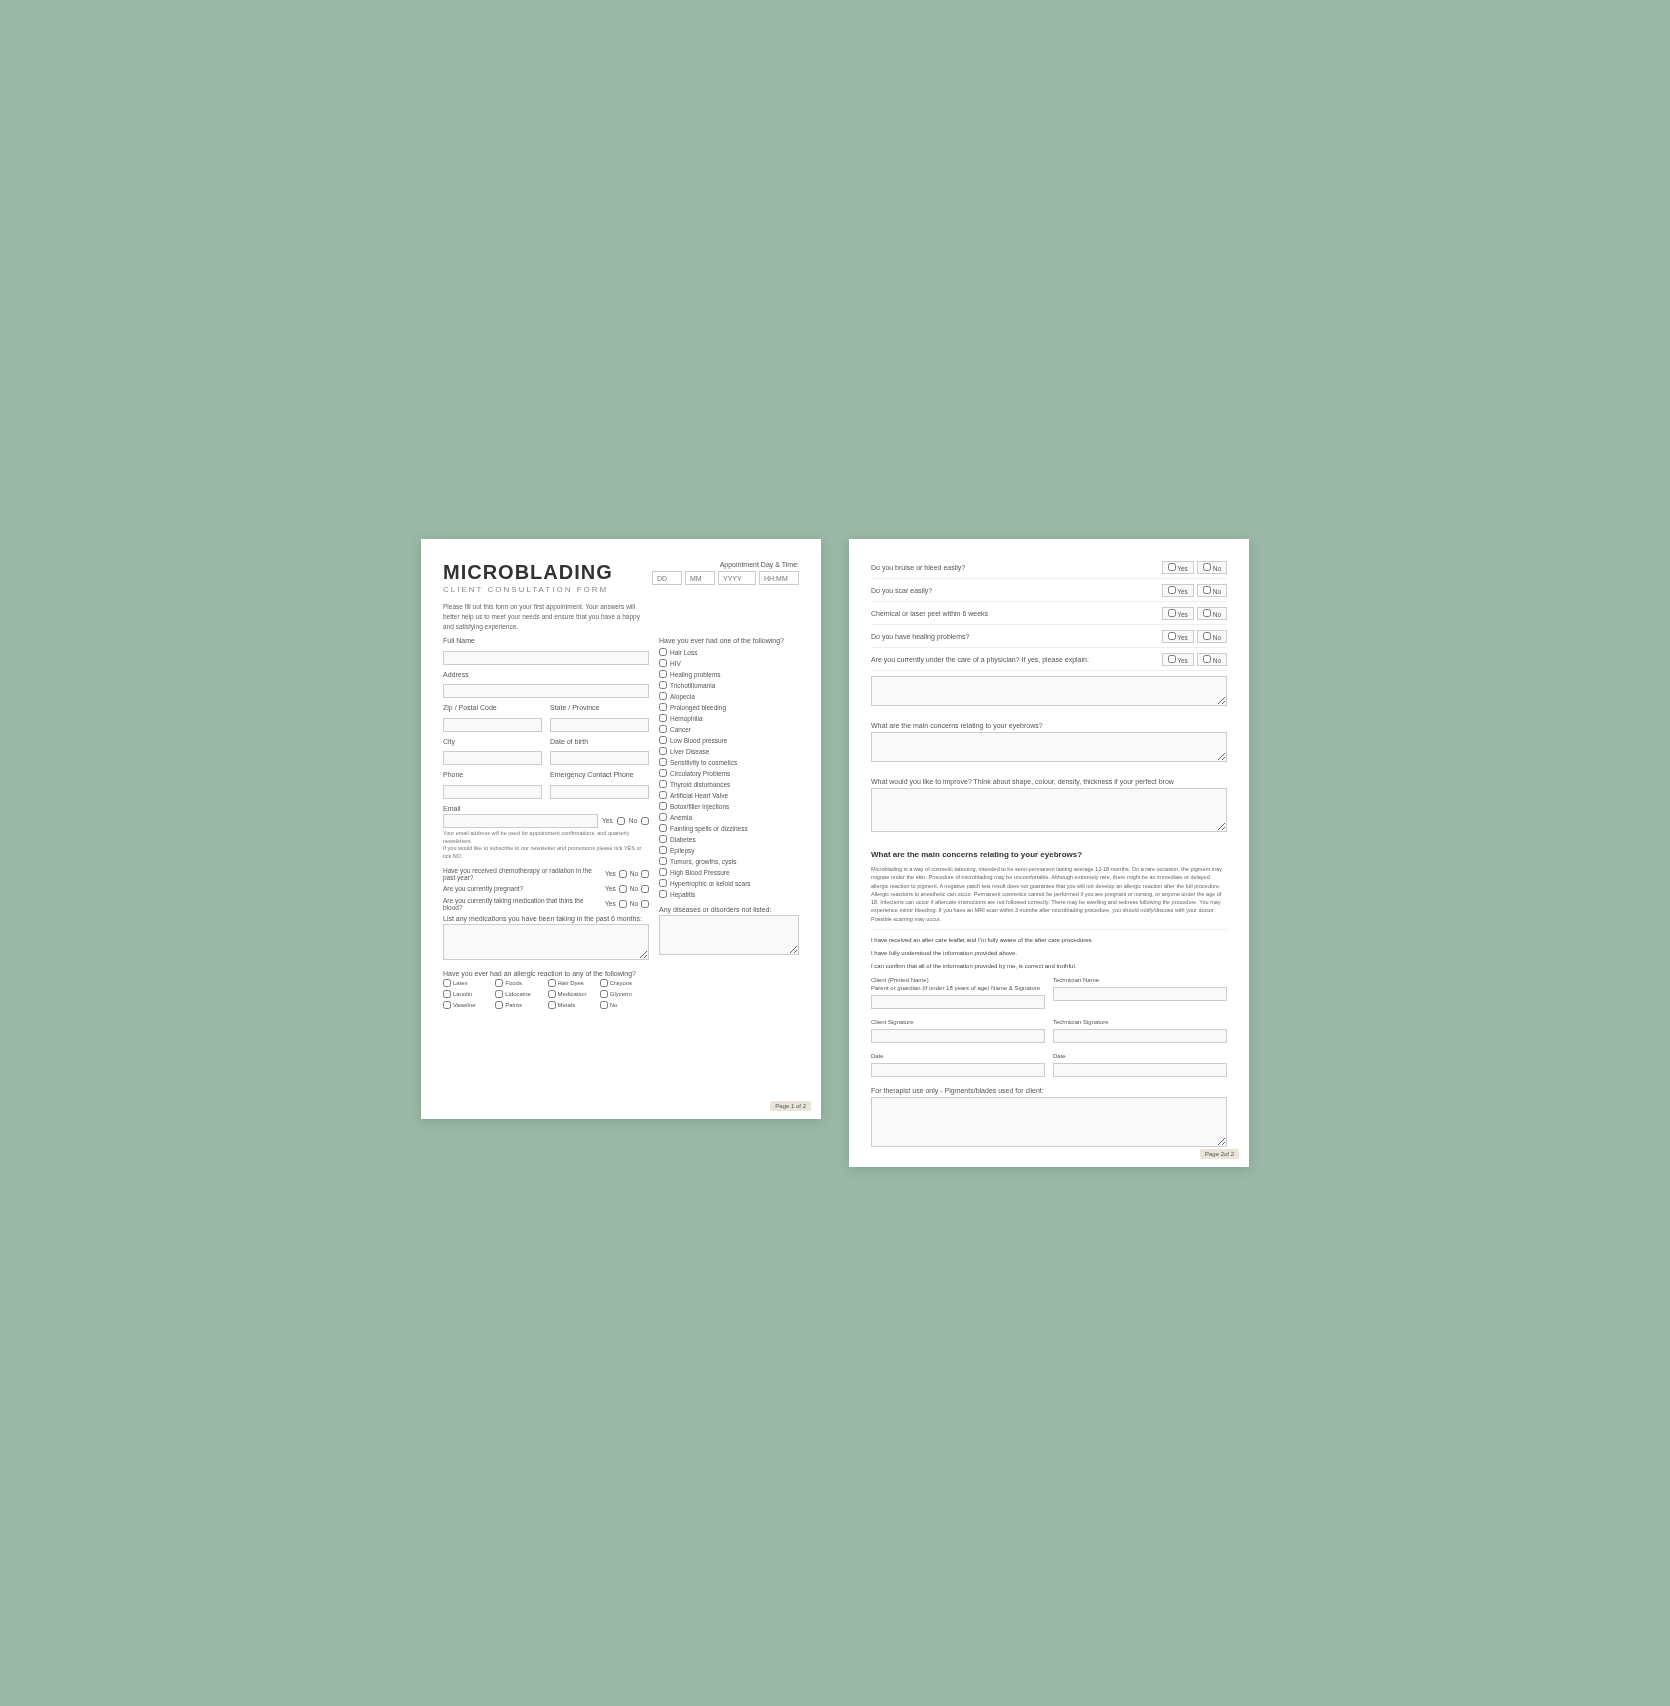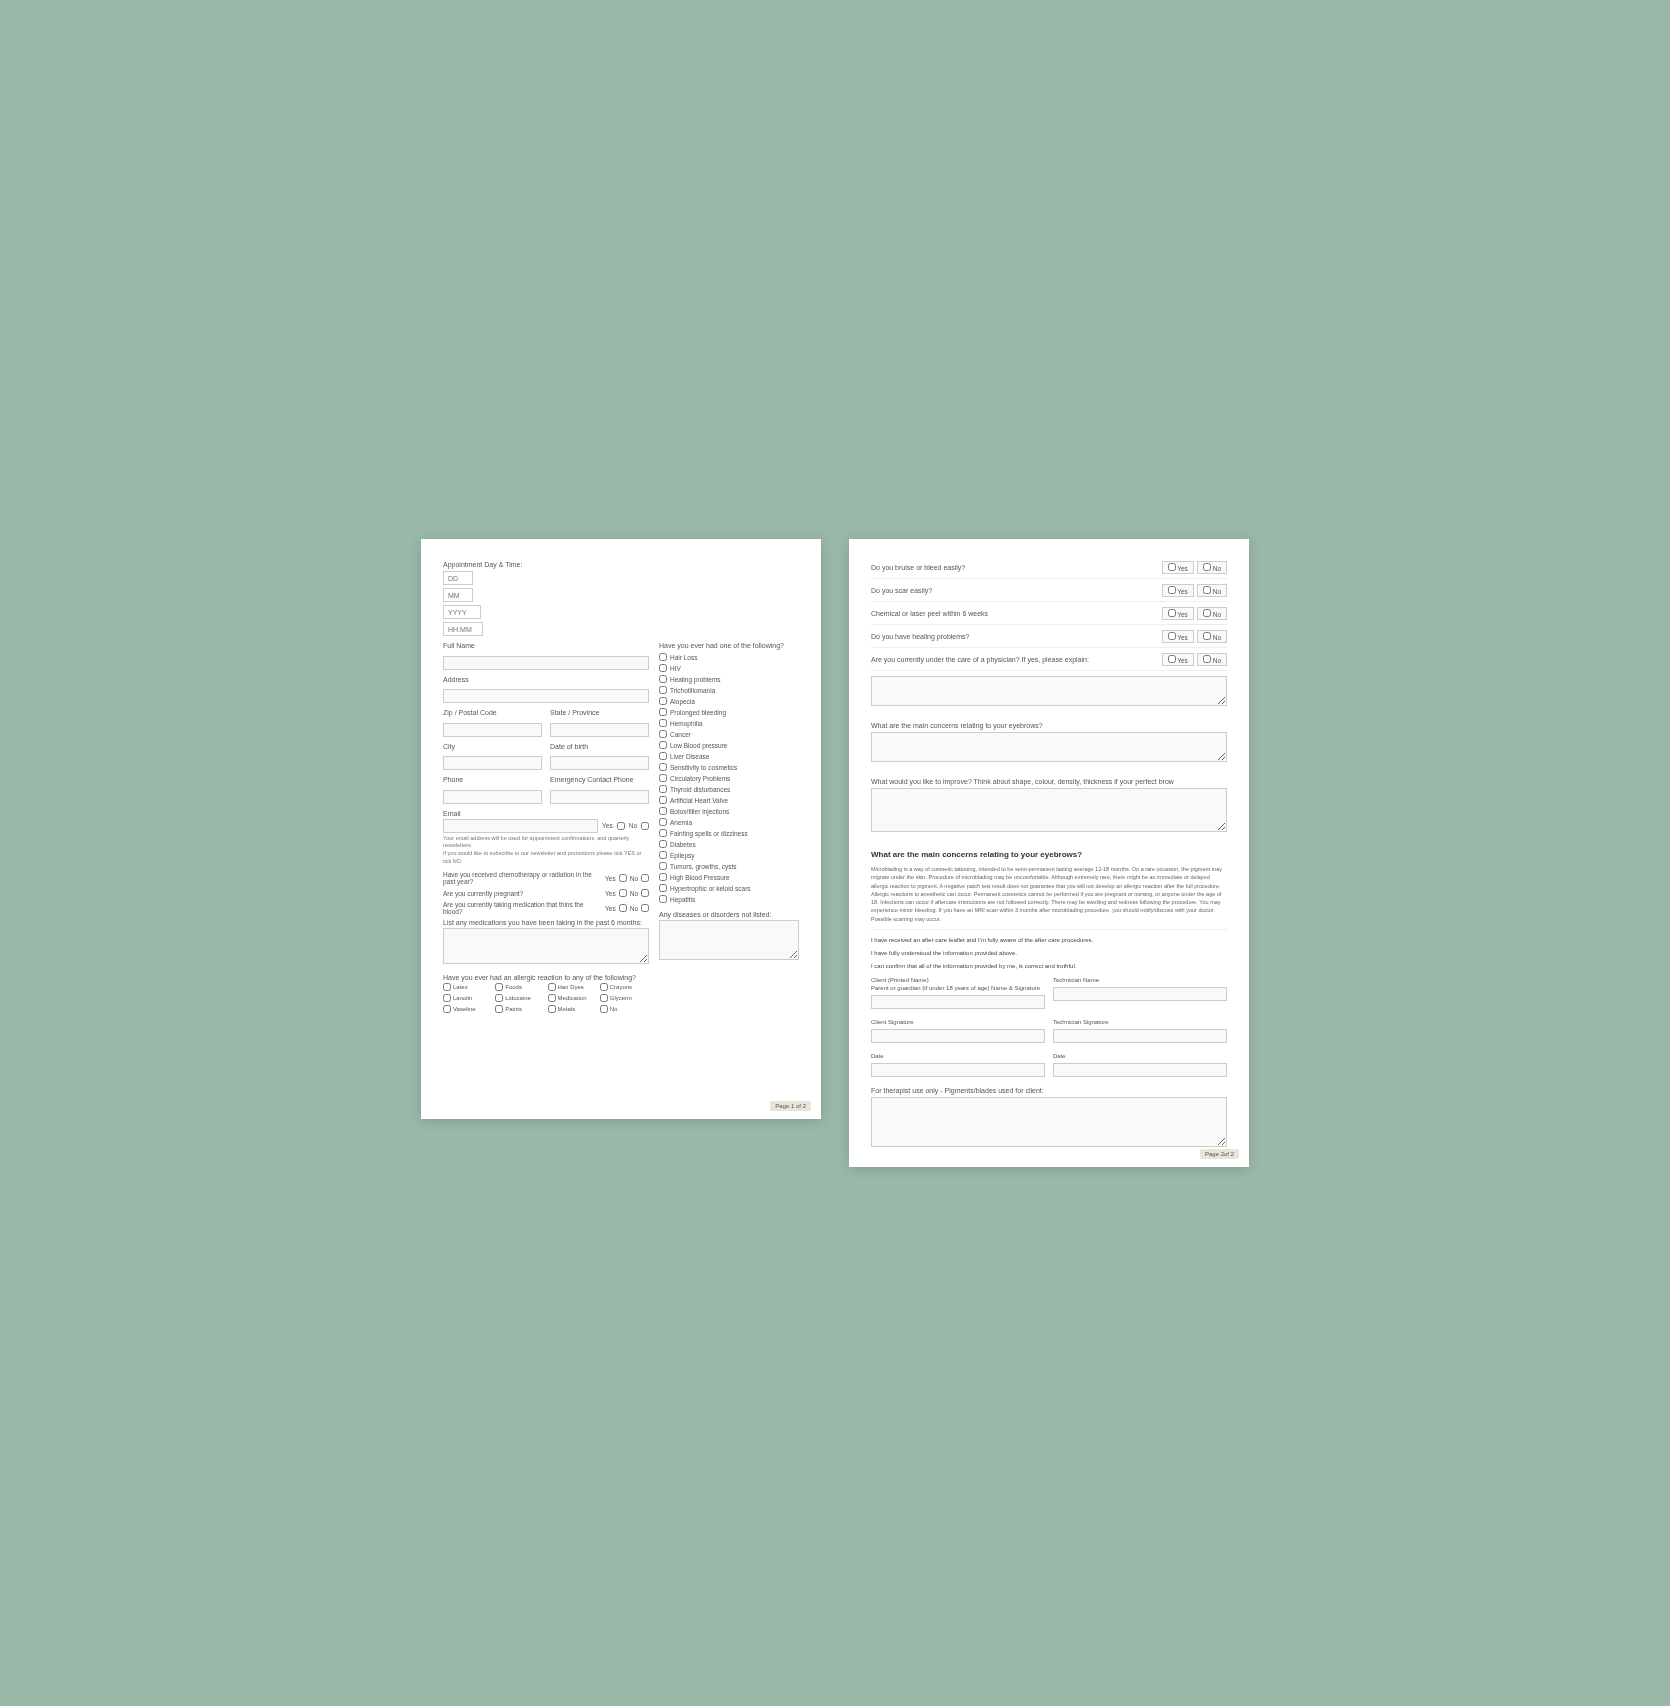--- a/index.html
+++ b/index.html
@@ -54,21 +54,20 @@
     }
     .appointment-label {
       font-size: 7px;
       color: #555;
       text-align: right;
       margin-bottom: 3px;
     }
     .date-fields {
       display: flex;
       gap: 3px;
-      flex-direction: column;
     }
     .date-field {
       border: 1px solid #ccc;
       padding: 2px 4px;
       font-size: 7px;
       color: #999;
       width: 30px;
       height: 14px;
     }
     .date-field.year { width: 38px; }
@@ -281,20 +280,27 @@
       margin: 6px 0;
     }
   </style>
 </head>
 <body>
 
 <div class="pages-container">
 
   <div class="page">
     <div class="appointment-row">
+      <div>
+        <div class="page-title">MICROBLADING</div>
+        <div class="page-subtitle">CLIENT CONSULTATION FORM</div>
+        <div class="intro-text">Please fill out this form on your first appointment.
+Your answers will better help us to meet your needs and ensure that you
+have a happy and satisfying experience.</div>
+      </div>
       <div>
         <div class="appointment-label">Appointment Day &amp; Time:</div>
         <div class="date-fields">
           <input class="date-field" placeholder="DD" type="text" style="">
           <input class="date-field" placeholder="MM" type="text" style="">
           <input class="date-field year" placeholder="YYYY" type="text" style="">
           <input class="date-field time" placeholder="HH:MM" type="text" style="">
         </div>
       </div>
     </div>

